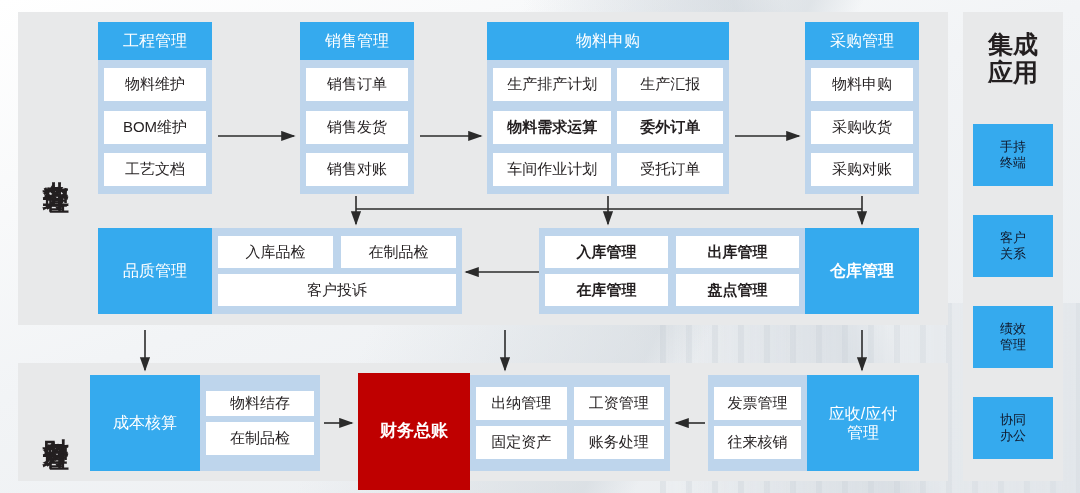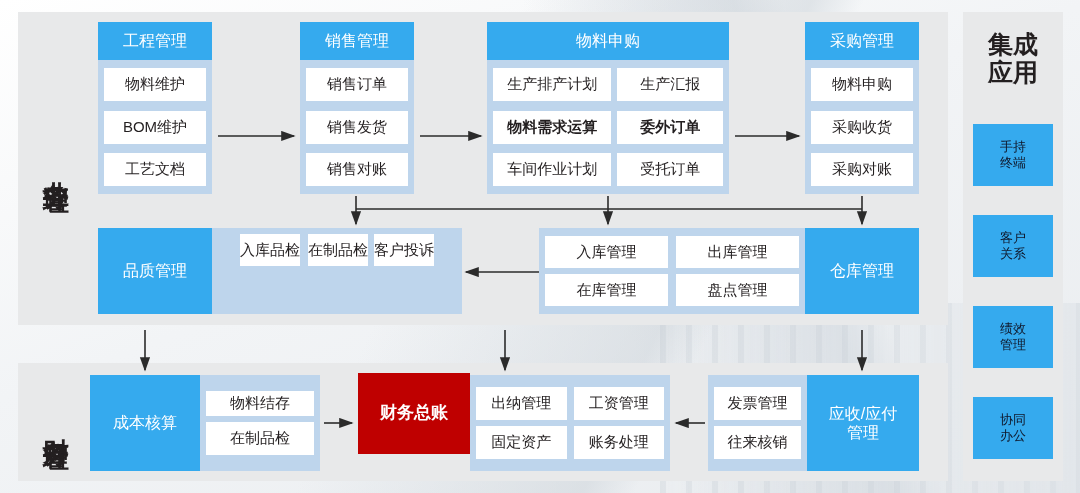--- a/index.html
+++ b/index.html
@@ -120,32 +120,32 @@
       <div style="flex:1;display:flex;flex-direction:column;justify-content:space-evenly;padding:4px 6px;gap:5px;">
         <div class="cell" style="height:33px;">物料申购</div>
         <div class="cell" style="height:33px;">采购收货</div>
         <div class="cell" style="height:33px;">采购对账</div>
       </div>
     </div>
   </div>
 
   <div class="abs group" style="left:98px;top:228px;width:364px;height:86px;">
     <div class="bluelabel" style="width:114px;height:86px;">品质管理</div>
-    <div style="flex:1;display:flex;flex-direction:row;justify-content:center;padding:6px;gap:6px;">
+    <div style="flex:1;display:flex;flex-direction:column;justify-content:center;padding:6px;gap:6px;">
       <div style="display:flex;gap:8px;height:32px;">
         <div class="cell" style="flex:1;">入库品检</div>
         <div class="cell" style="flex:1;">在制品检</div>
       </div>
       <div style="display:flex;gap:8px;height:32px;">
         <div class="cell" style="flex:1;">客户投诉</div>
       </div>
     </div>
   </div>
 
-  <div class="abs group" style="left:539px;top:228px;width:380px;height:86px;">
+  <div class="abs group" style="left:539px;top:228px;width:380px;height:86px;font-weight:bold;">
     <div style="flex:1;display:flex;flex-direction:column;justify-content:center;padding:6px;gap:6px;">
       <div style="display:flex;gap:8px;height:32px;">
         <div class="cell" style="flex:1;">入库管理</div>
         <div class="cell" style="flex:1;">出库管理</div>
       </div>
       <div style="display:flex;gap:8px;height:32px;">
         <div class="cell" style="flex:1;">在库管理</div>
         <div class="cell" style="flex:1;">盘点管理</div>
       </div>
     </div>
@@ -157,21 +157,21 @@
   <div class="abs vcaption" style="left:34px;top:365px;width:44px;height:114px;">财务管理</div>
 
   <div class="abs group" style="left:90px;top:375px;width:230px;height:96px;">
     <div class="bluelabel" style="width:110px;height:96px;">成本核算</div>
     <div style="flex:1;display:flex;flex-direction:column;justify-content:center;padding:6px;gap:6px;">
       <div class="cell" style="height:25px;">物料结存</div>
       <div class="cell" style="height:33px;">在制品检</div>
     </div>
   </div>
 
-  <div class="abs redlabel" style="left:358px;top:373px;width:112px;height:81px;">财务总账</div>
+  <div class="abs redlabel" style="left:358px;top:373px;width:112px;height:117px;">财务总账</div>
 
   <div class="abs group" style="left:470px;top:375px;width:200px;height:96px;">
     <div style="flex:1;display:flex;flex-direction:column;justify-content:center;padding:6px;gap:6px;">
       <div style="display:flex;gap:7px;height:33px;">
         <div class="cell" style="flex:1;">出纳管理</div>
         <div class="cell" style="flex:1;">工资管理</div>
       </div>
       <div style="display:flex;gap:7px;height:33px;">
         <div class="cell" style="flex:1;">固定资产</div>
         <div class="cell" style="flex:1;">账务处理</div>

